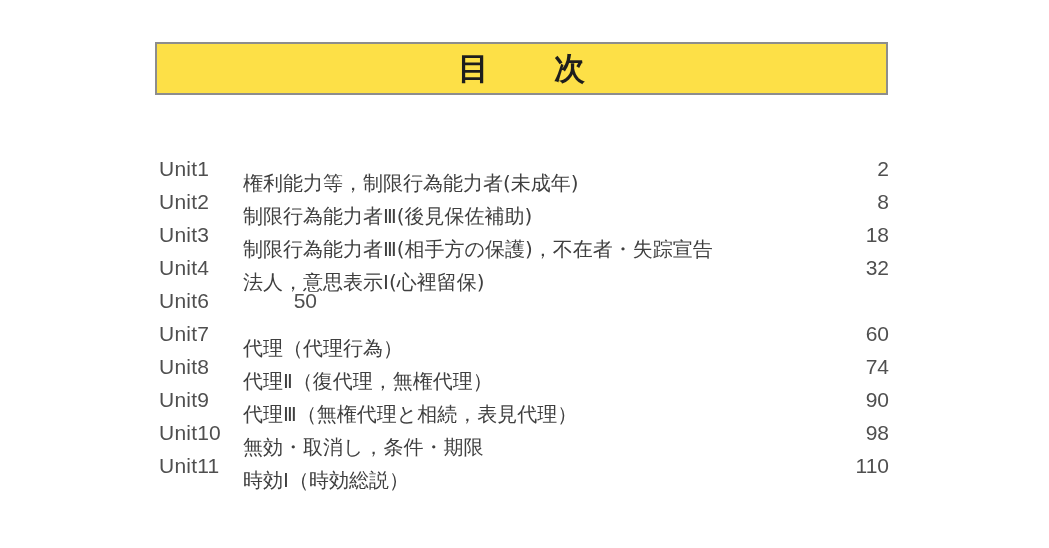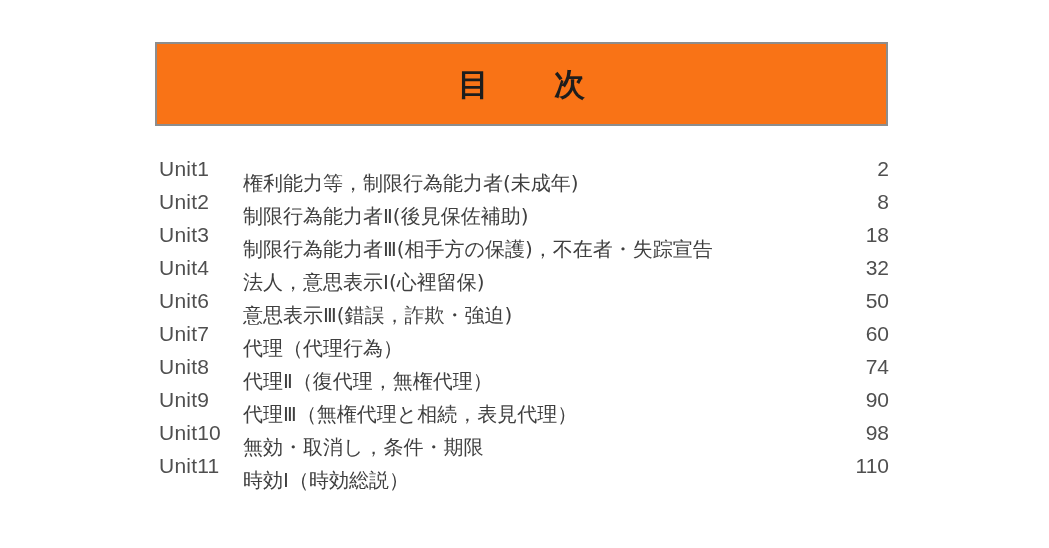--- a/index.html
+++ b/index.html
@@ -24,24 +24,24 @@
     height: 548px;
     background: #ffffff;
   }
 
   
   .title-box {
     position: absolute;
     left: 155px;
     top: 42px;
     width: 733px;
-    height: 84px;
+    height: 53px;
     border: 2px solid #8d8d8d;
     box-sizing: border-box;
-    background: #f97316;
+    background: #fde047;
     display: flex;
     align-items: center;
     justify-content: center;
   }
   .title-text {
     font-family: "DejaVu Sans", "Liberation Sans", sans-serif;
     font-size: 31px;
     font-weight: 700;
     color: #1d1d1d;
     letter-spacing: 0.55em;
@@ -109,36 +109,35 @@
   </div>
 
   <div class="toc">
       <div class="toc-row">
         <span class="unit-label">Unit1</span>
         <span class="unit-title">権利能力等，制限行為能力者(未成年)</span>
         <span class="page-num">2</span>
       </div>
       <div class="toc-row">
         <span class="unit-label">Unit2</span>
-        <span class="unit-title">制限行為能力者Ⅱ(後見保佐補助)</span>
+        <span class="unit-title">制限行為能力者Ⅲ(後見保佐補助)</span>
         <span class="page-num">8</span>
       </div>
       <div class="toc-row">
         <span class="unit-label">Unit3</span>
         <span class="unit-title">制限行為能力者Ⅲ(相手方の保護)，不在者・失踪宣告</span>
         <span class="page-num">18</span>
       </div>
       <div class="toc-row">
         <span class="unit-label">Unit4</span>
         <span class="unit-title">法人，意思表示Ⅰ(心裡留保)</span>
         <span class="page-num">32</span>
       </div>
       <div class="toc-row">
         <span class="unit-label">Unit6</span>
-        <span class="unit-title">意思表示Ⅲ(錯誤，詐欺・強迫)</span>
         <span class="page-num">50</span>
       </div>
       <div class="toc-row">
         <span class="unit-label">Unit7</span>
         <span class="unit-title">代理（代理行為）</span>
         <span class="page-num">60</span>
       </div>
       <div class="toc-row">
         <span class="unit-label">Unit8</span>
         <span class="unit-title">代理Ⅱ（復代理，無権代理）</span>

